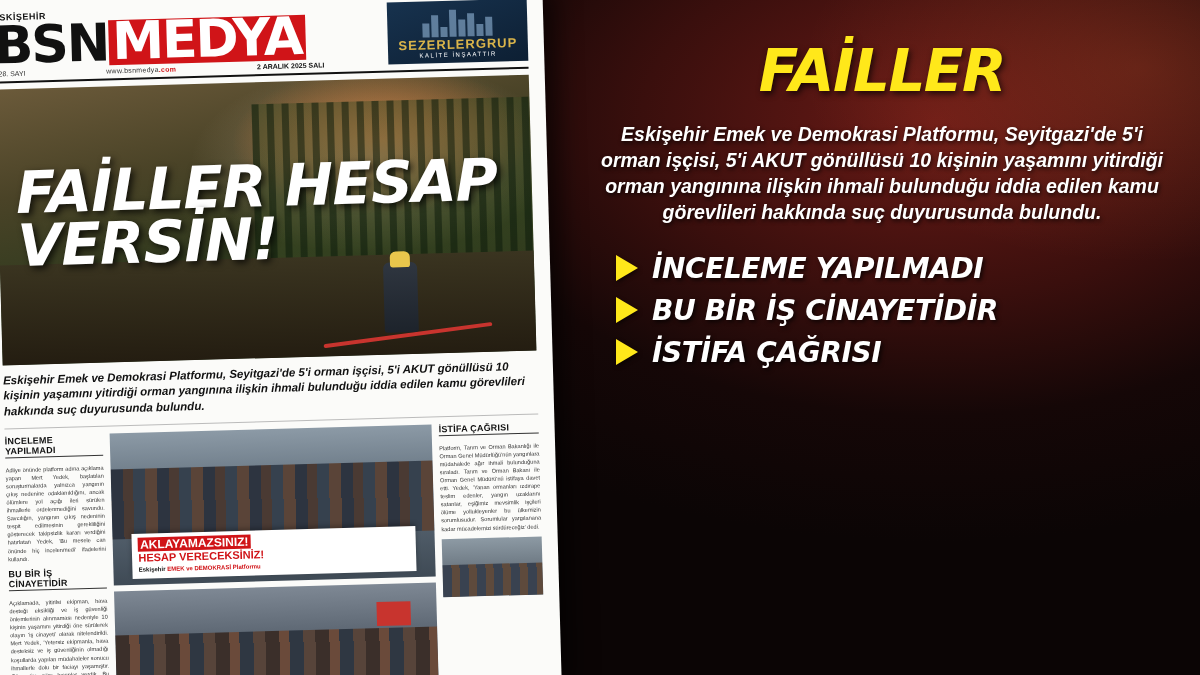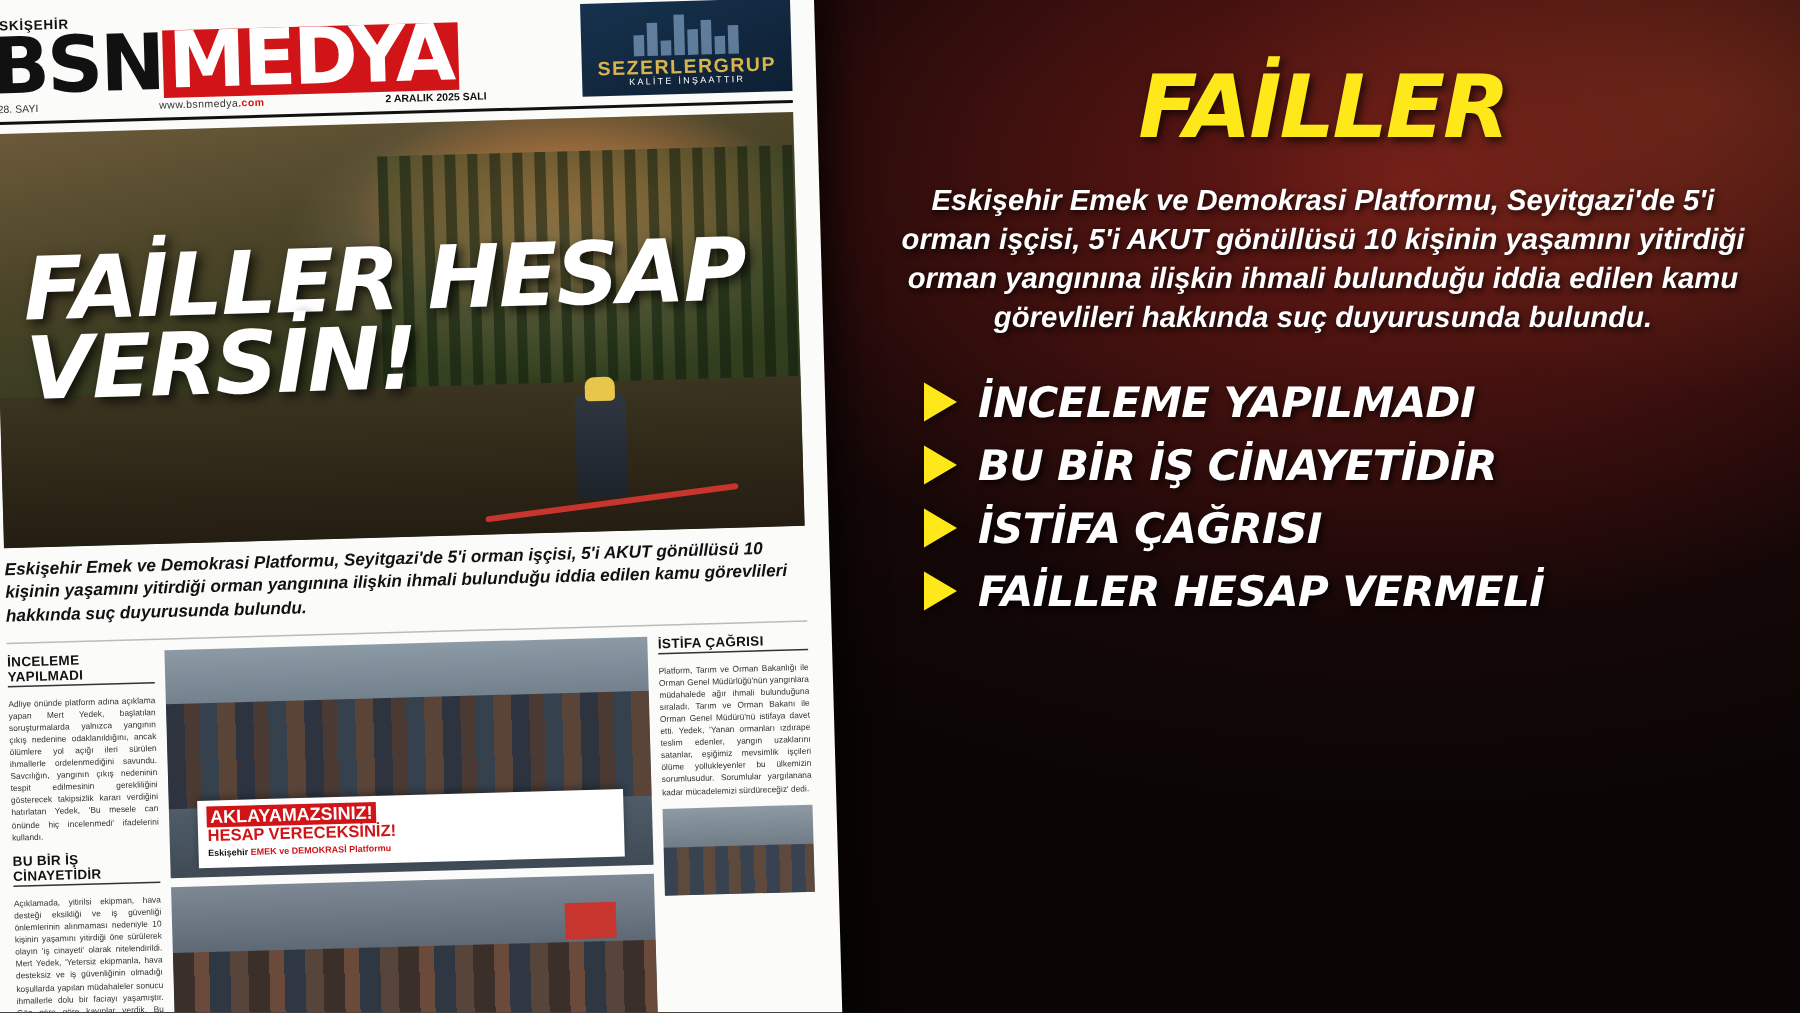--- a/index.html
+++ b/index.html
@@ -345,20 +345,16 @@
         <span class="bullet-label">İNCELEME YAPILMADI</span>
       </div>
       <div class="bullet">
         <span class="arrow"></span>
         <span class="bullet-label">BU BİR İŞ CİNAYETİDİR</span>
       </div>
       <div class="bullet">
         <span class="arrow"></span>
         <span class="bullet-label">İSTİFA ÇAĞRISI</span>
       </div>
-      <div class="bullet">
-        <span class="arrow"></span>
-        <span class="bullet-label">FAİLLER HESAP VERMELİ</span>
-      </div>
     </div>
   </div>
 
 </div>
 
 </body></html>

